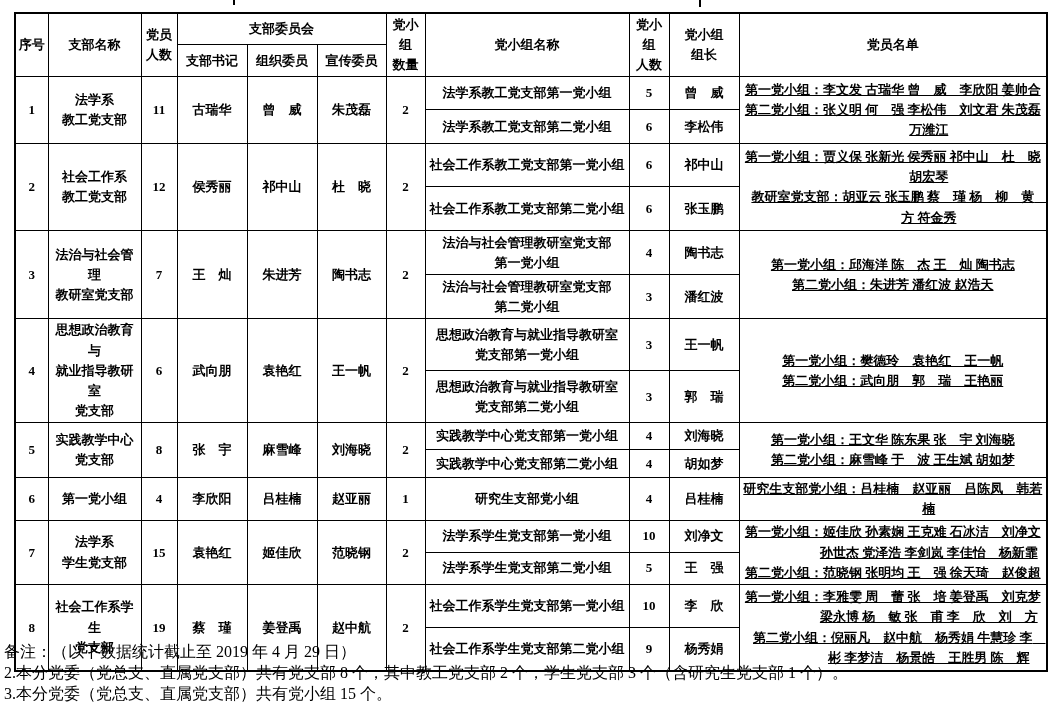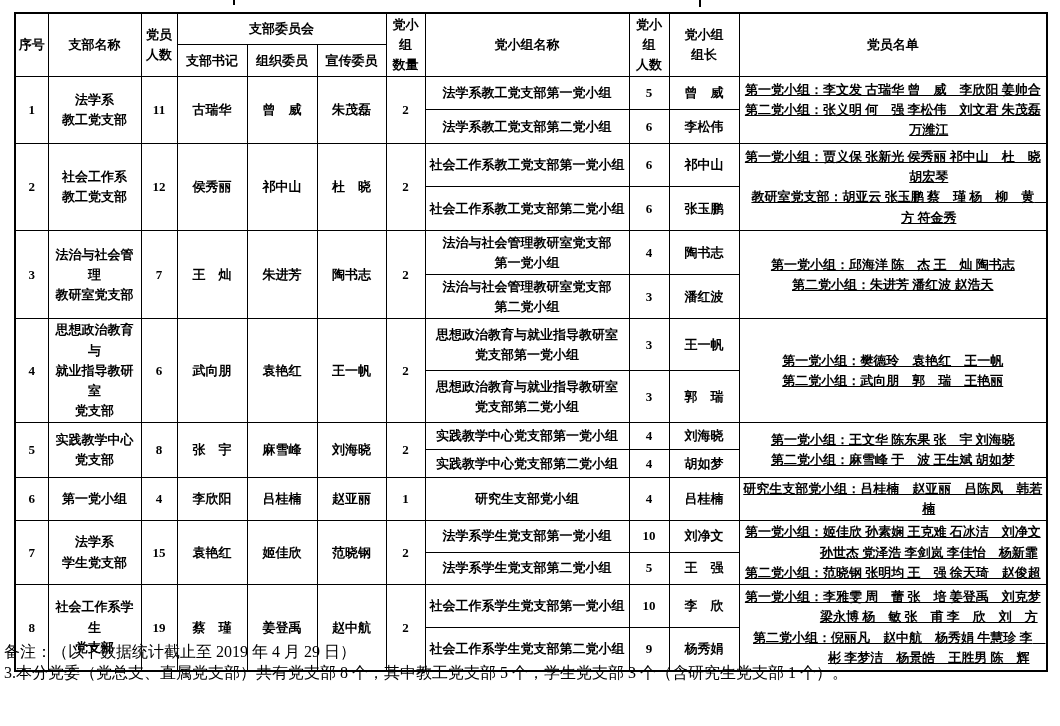--- a/index.html
+++ b/index.html
@@ -259,14 +259,15 @@
     <tr style="height:44px">
       <td class="wrap">社会工作系学生党支部第二党小组</td>
       <td>9</td>
       <td>杨秀娟</td>
     </tr>
   </tbody>
 </table>
 
 <div class="notes">
   <div>备注：（以下数据统计截止至 2019 年 4 月 29 日）</div>
-  <div>3.本分党委（党总支、直属党支部）共有党支部 8 个，其中教工党支部 5 个，学生党支部 3 个（含研究生党支部 1 个）。</div>
+  <div>2.本分党委（党总支、直属党支部）共有党支部 8 个，其中教工党支部 2 个，学生党支部 3 个（含研究生党支部 1 个）。</div>
+  <div>3.本分党委（党总支、直属党支部）共有党小组 15 个。</div>
 </div>
 
 </body></html>

